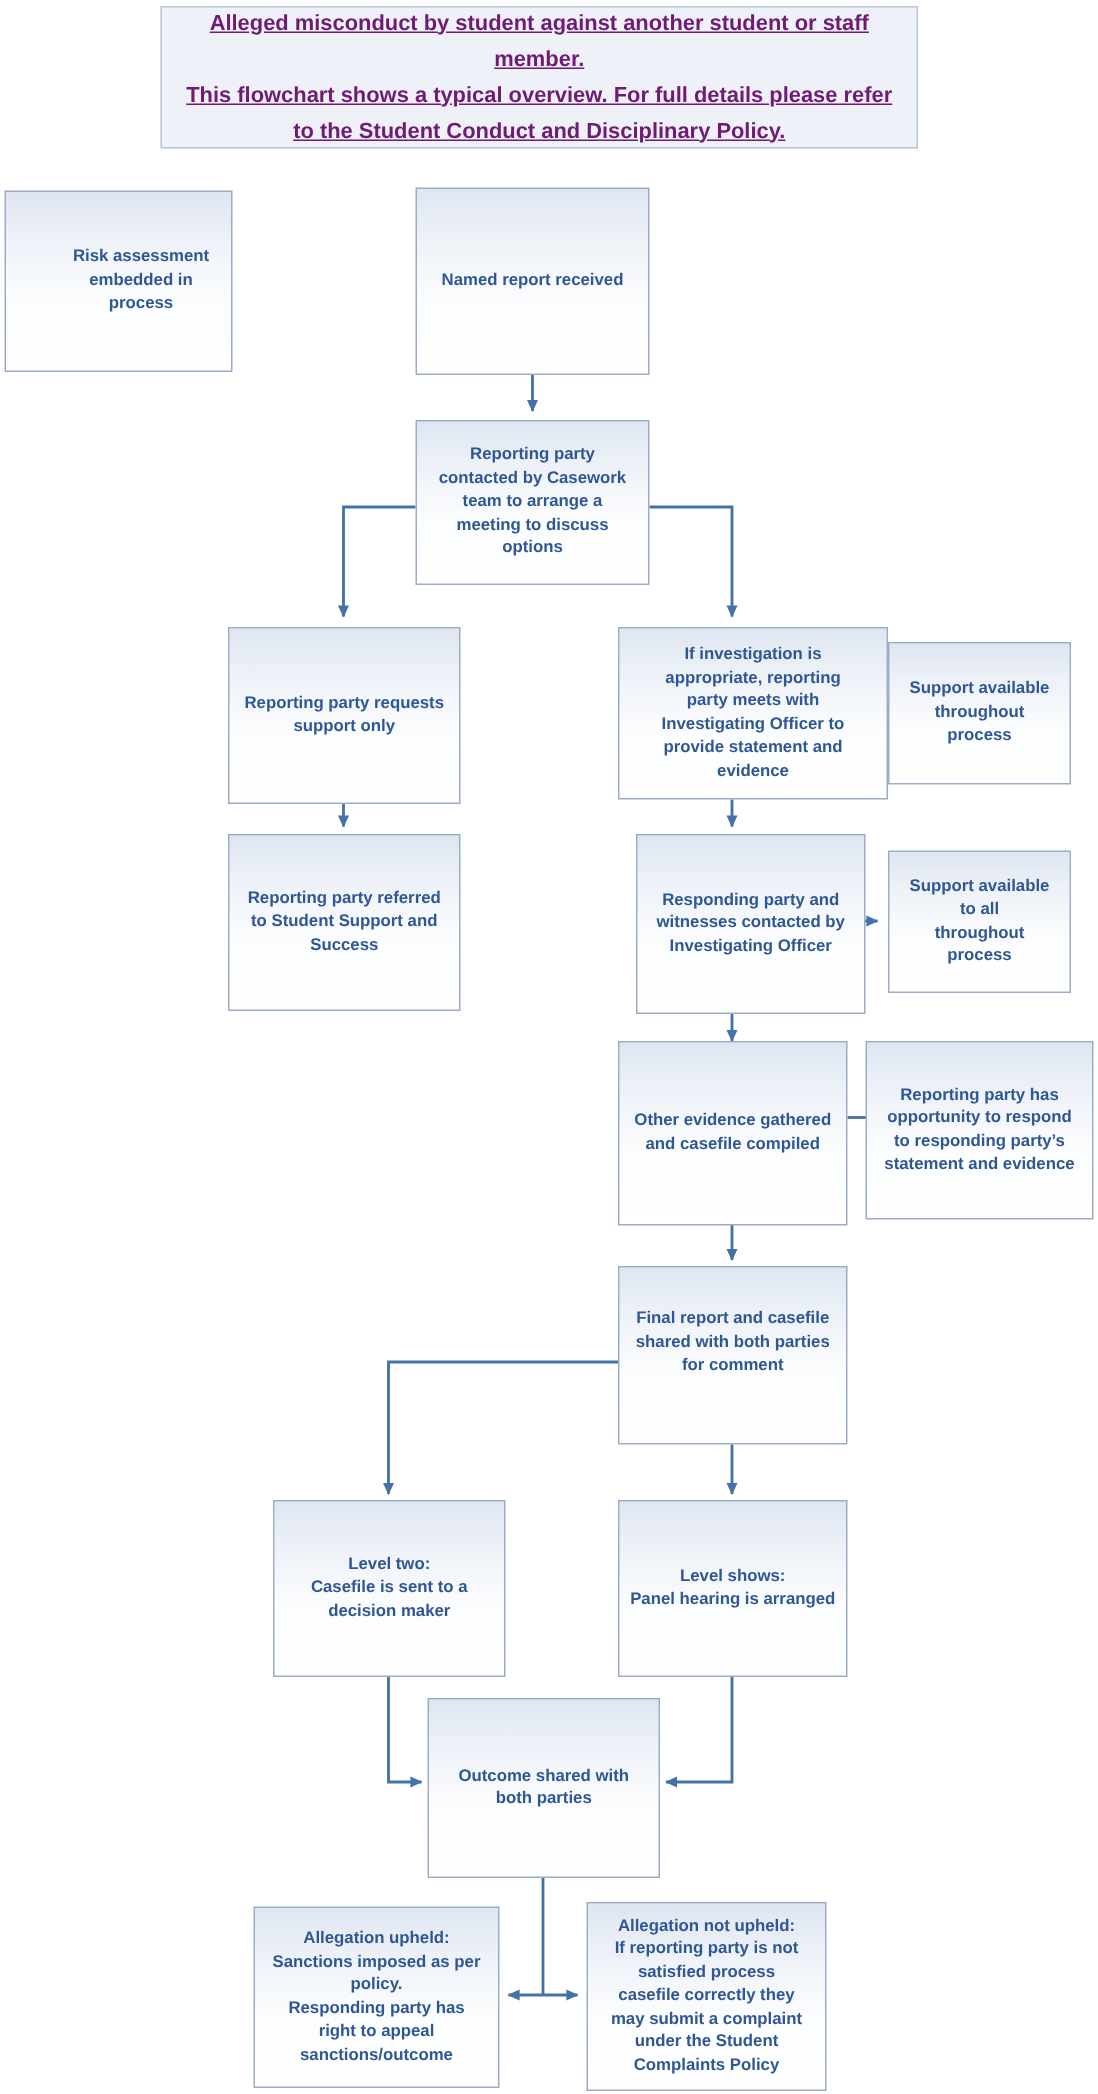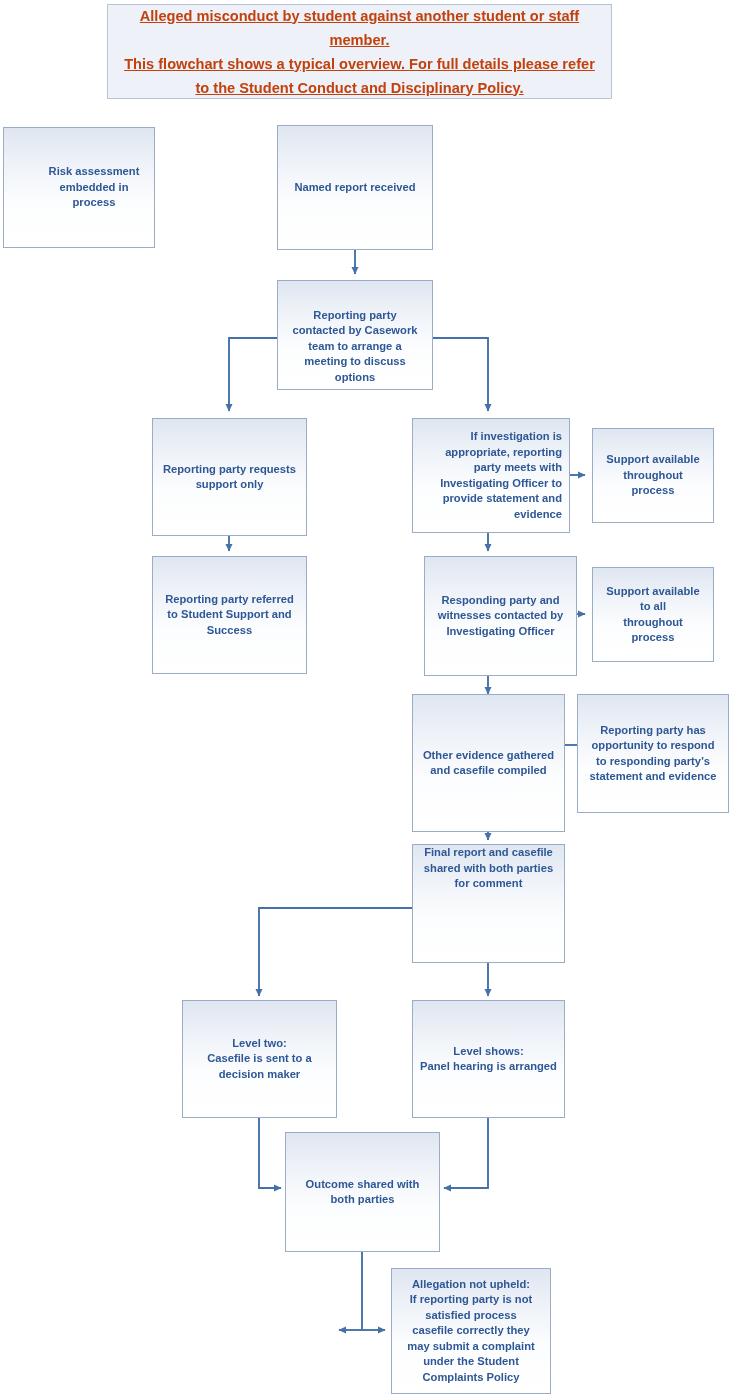--- a/index.html
+++ b/index.html
@@ -33,21 +33,21 @@
   #header-banner{
     position:absolute;
     left:107px;top:4px;width:505px;height:95px;
     box-sizing:border-box;
     border:1px solid #b8c4d8;
     background:#eef1f8;
     display:flex;align-items:center;justify-content:center;
     padding:4px 10px;
   }
   #header-banner .txt{
-    color:#c2410c;font-weight:bold;font-size:14.6px;line-height:24px;
+    color:#701a75;font-weight:bold;font-size:14.6px;line-height:24px;
     text-align:center;text-decoration:underline;white-space:pre-line;
   }
 
   
   .top-bias{align-items:flex-start;padding-top:0;}
 </style>
 </head>
 <body>
 
 <div id="canvas">
@@ -101,40 +101,40 @@
 
   <div class="node" style="left:3px;top:127px;width:152px;height:121px;padding-left:37px;">
     <div class="txt">Risk assessment
 embedded in process</div>
   </div>
 
   <div class="node" style="left:277px;top:125px;width:156px;height:125px;">
     <div class="txt">Named report received</div>
   </div>
 
-  <div class="node" style="left:277px;top:280px;width:156px;height:110px;align-items:flex-end;">
+  <div class="node" style="left:277px;top:280px;width:156px;height:110px;">
     <div class="txt">Reporting party
 contacted by Casework
 team to arrange a
 meeting to discuss
 options</div>
   </div>
 
   <div class="node" style="left:152px;top:418px;width:155px;height:118px;">
     <div class="txt">Reporting party requests
 support only</div>
   </div>
 
   <div class="node" style="left:152px;top:556px;width:155px;height:118px;">
     <div class="txt">Reporting party referred
 to Student Support and
 Success</div>
   </div>
 
-  <div class="node" style="left:412px;top:418px;width:158px;height:115px;text-align:right;">
+  <div class="node" style="left:412px;top:418px;width:180px;height:115px;">
     <div class="txt">If investigation is
 appropriate, reporting
 party meets with
 Investigating Officer to
 provide statement and
 evidence</div>
   </div>
 
   <div class="node" style="left:592px;top:428px;width:122px;height:95px;">
     <div class="txt">Support available
@@ -148,33 +148,33 @@
 Investigating Officer</div>
   </div>
 
   <div class="node" style="left:592px;top:567px;width:122px;height:95px;">
     <div class="txt">Support available
 to all
 throughout
 process</div>
   </div>
 
-  <div class="node" style="left:412px;top:694px;width:153px;height:138px;">
+  <div class="node" style="left:412px;top:694px;width:153px;height:123px;">
     <div class="txt">Other evidence gathered
 and casefile compiled</div>
   </div>
 
   <div class="node" style="left:577px;top:694px;width:152px;height:119px;">
     <div class="txt">Reporting party has
 opportunity to respond
 to responding party’s
 statement and evidence</div>
   </div>
 
-  <div class="node top-bias" style="left:412px;top:844px;width:153px;height:119px;">
+  <div class="node top-bias" style="left:412px;top:844px;width:153px;height:119px;padding-top:27px;">
     <div class="txt">Final report and casefile
 shared with both parties
 for comment</div>
   </div>
 
   <div class="node" style="left:182px;top:1000px;width:155px;height:118px;justify-content:center;">
     <div class="txt">Level two:
 Casefile is sent to a
 decision maker</div>
   </div>
@@ -182,20 +182,28 @@
   <div class="node" style="left:412px;top:1000px;width:153px;height:118px;">
     <div class="txt">Level shows:
 Panel hearing is arranged</div>
   </div>
 
   <div class="node" style="left:285px;top:1132px;width:155px;height:120px;">
     <div class="txt">Outcome shared with
 both parties</div>
   </div>
 
+  <div class="node" style="left:169px;top:1271px;width:164px;height:121px;">
+    <div class="txt">Allegation upheld:
+Sanctions imposed as per
+policy.
+Responding party has
+right to appeal
+sanctions/outcome</div>
+  </div>
 
   <div class="node" style="left:391px;top:1268px;width:160px;height:126px;">
     <div class="txt">Allegation not upheld:
 If reporting party is not
 satisfied process
 casefile correctly they
 may submit a complaint
 under the Student
 Complaints Policy</div>
   </div>

